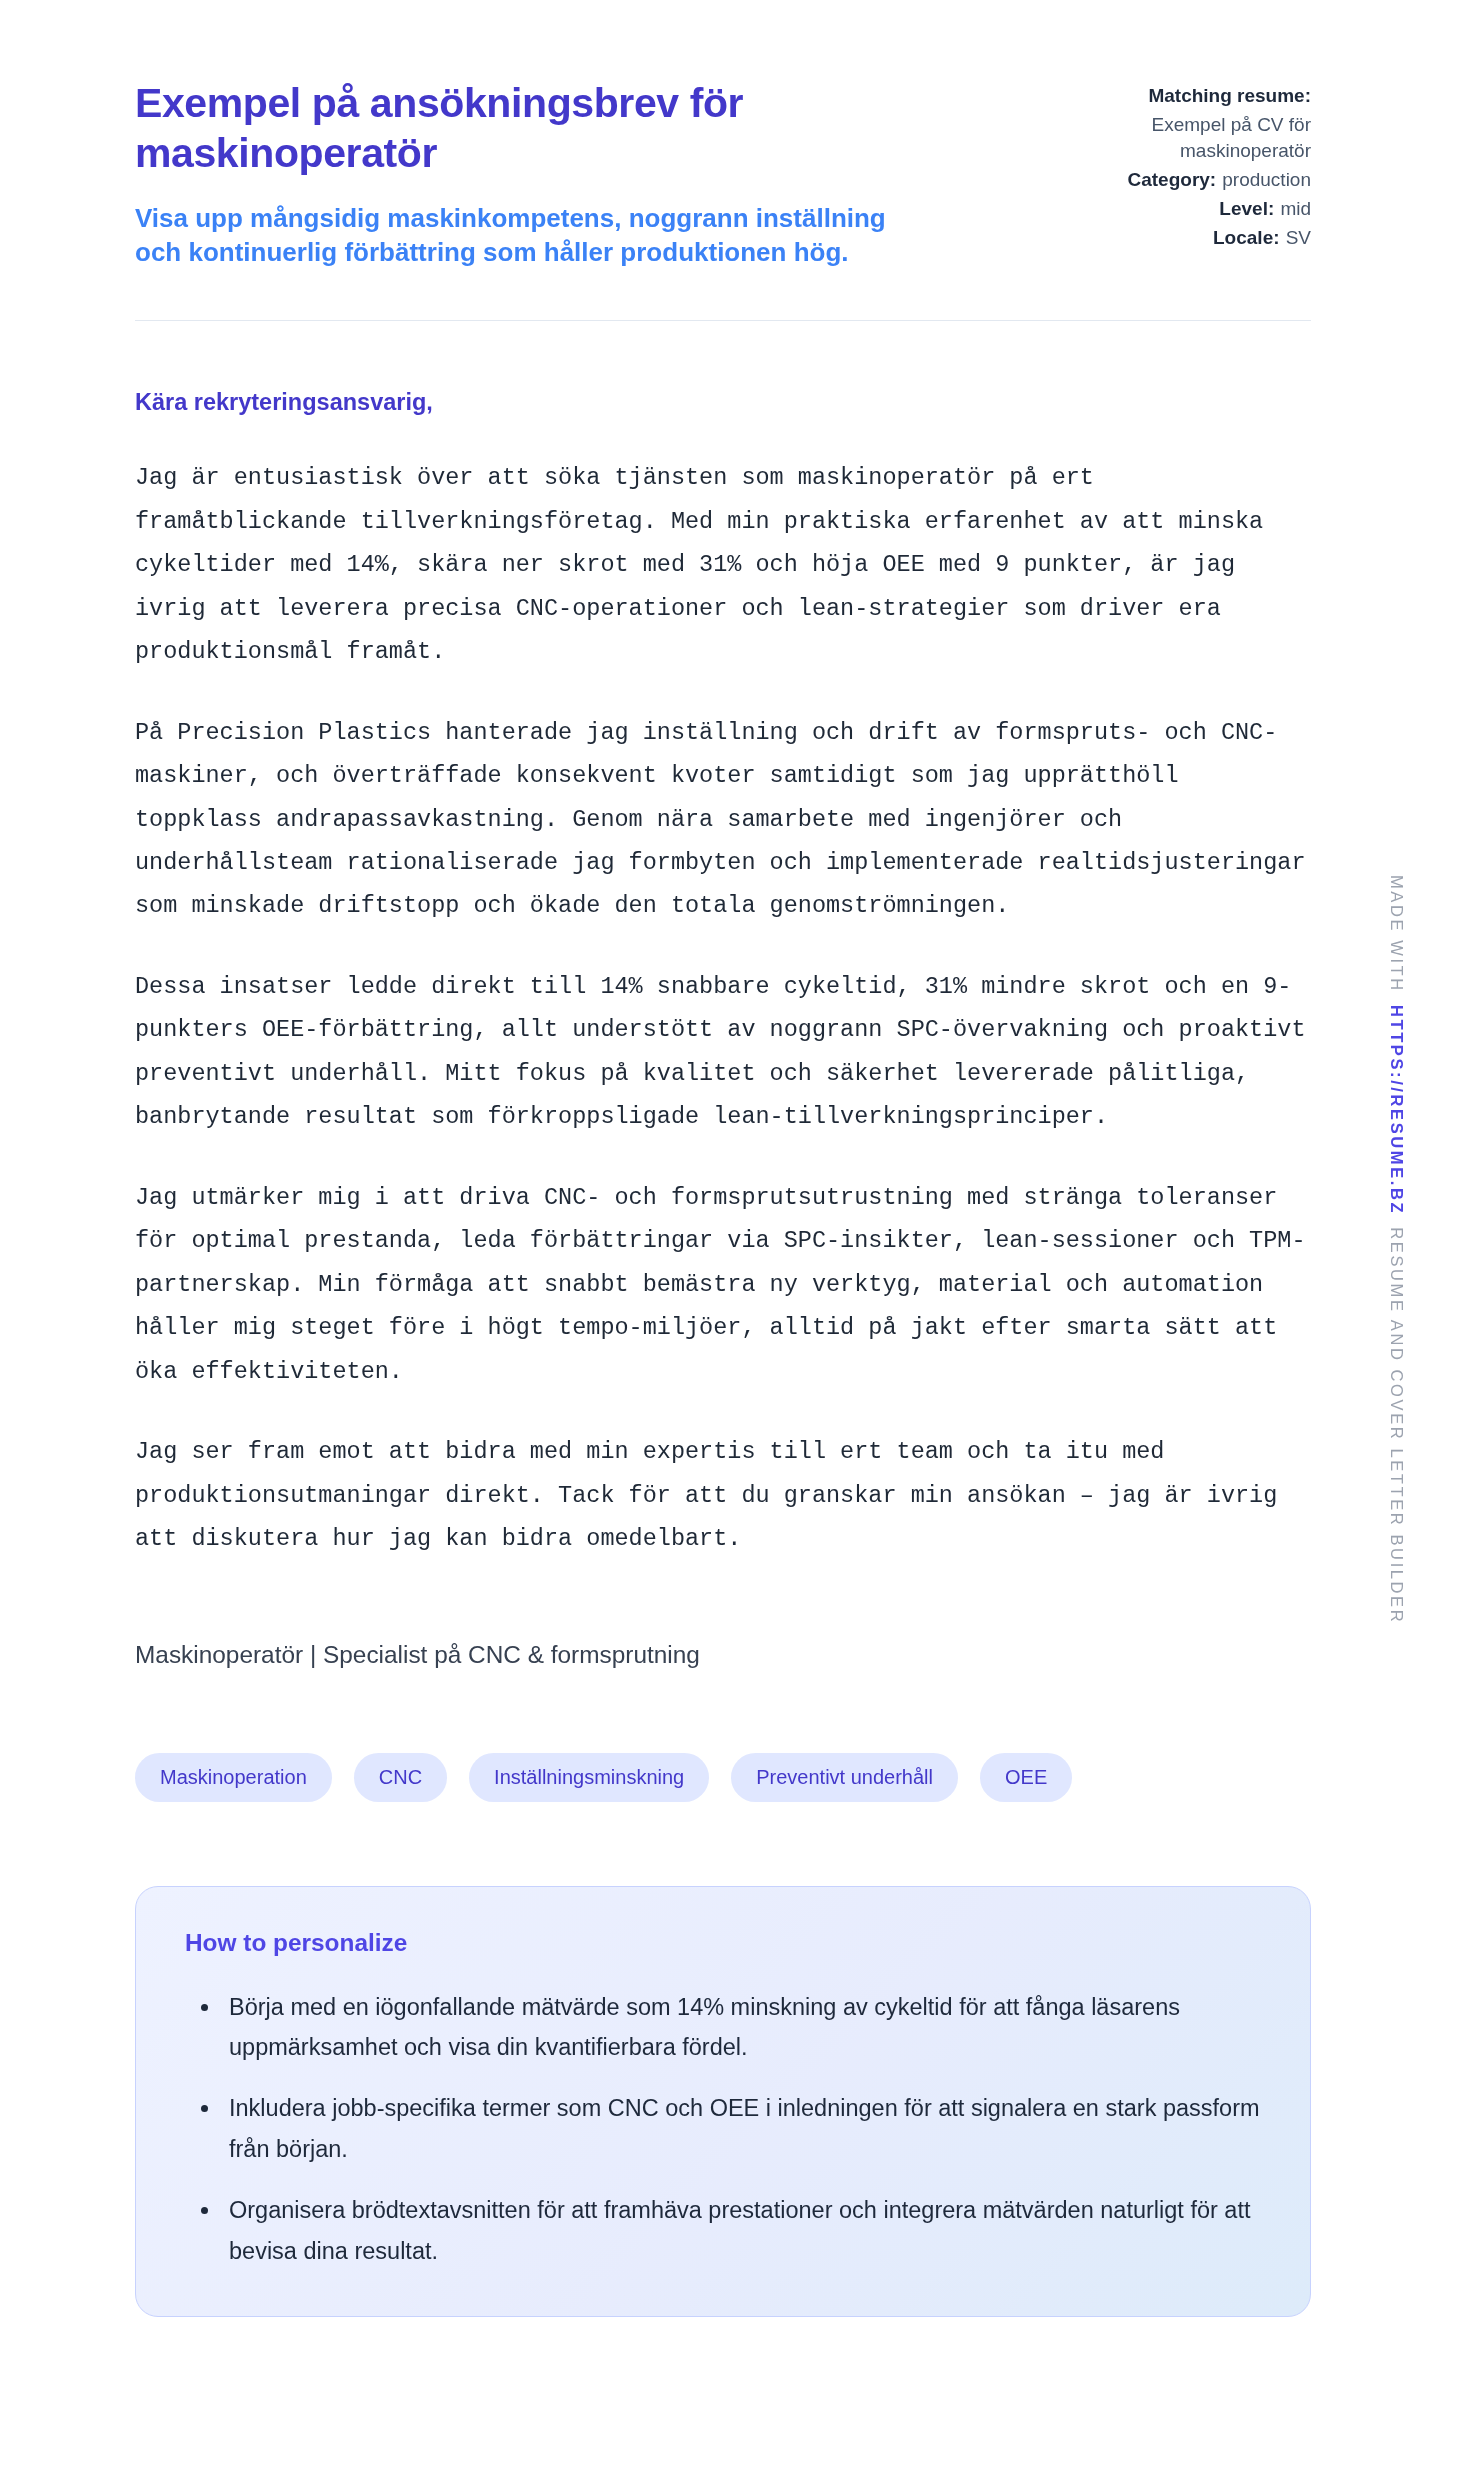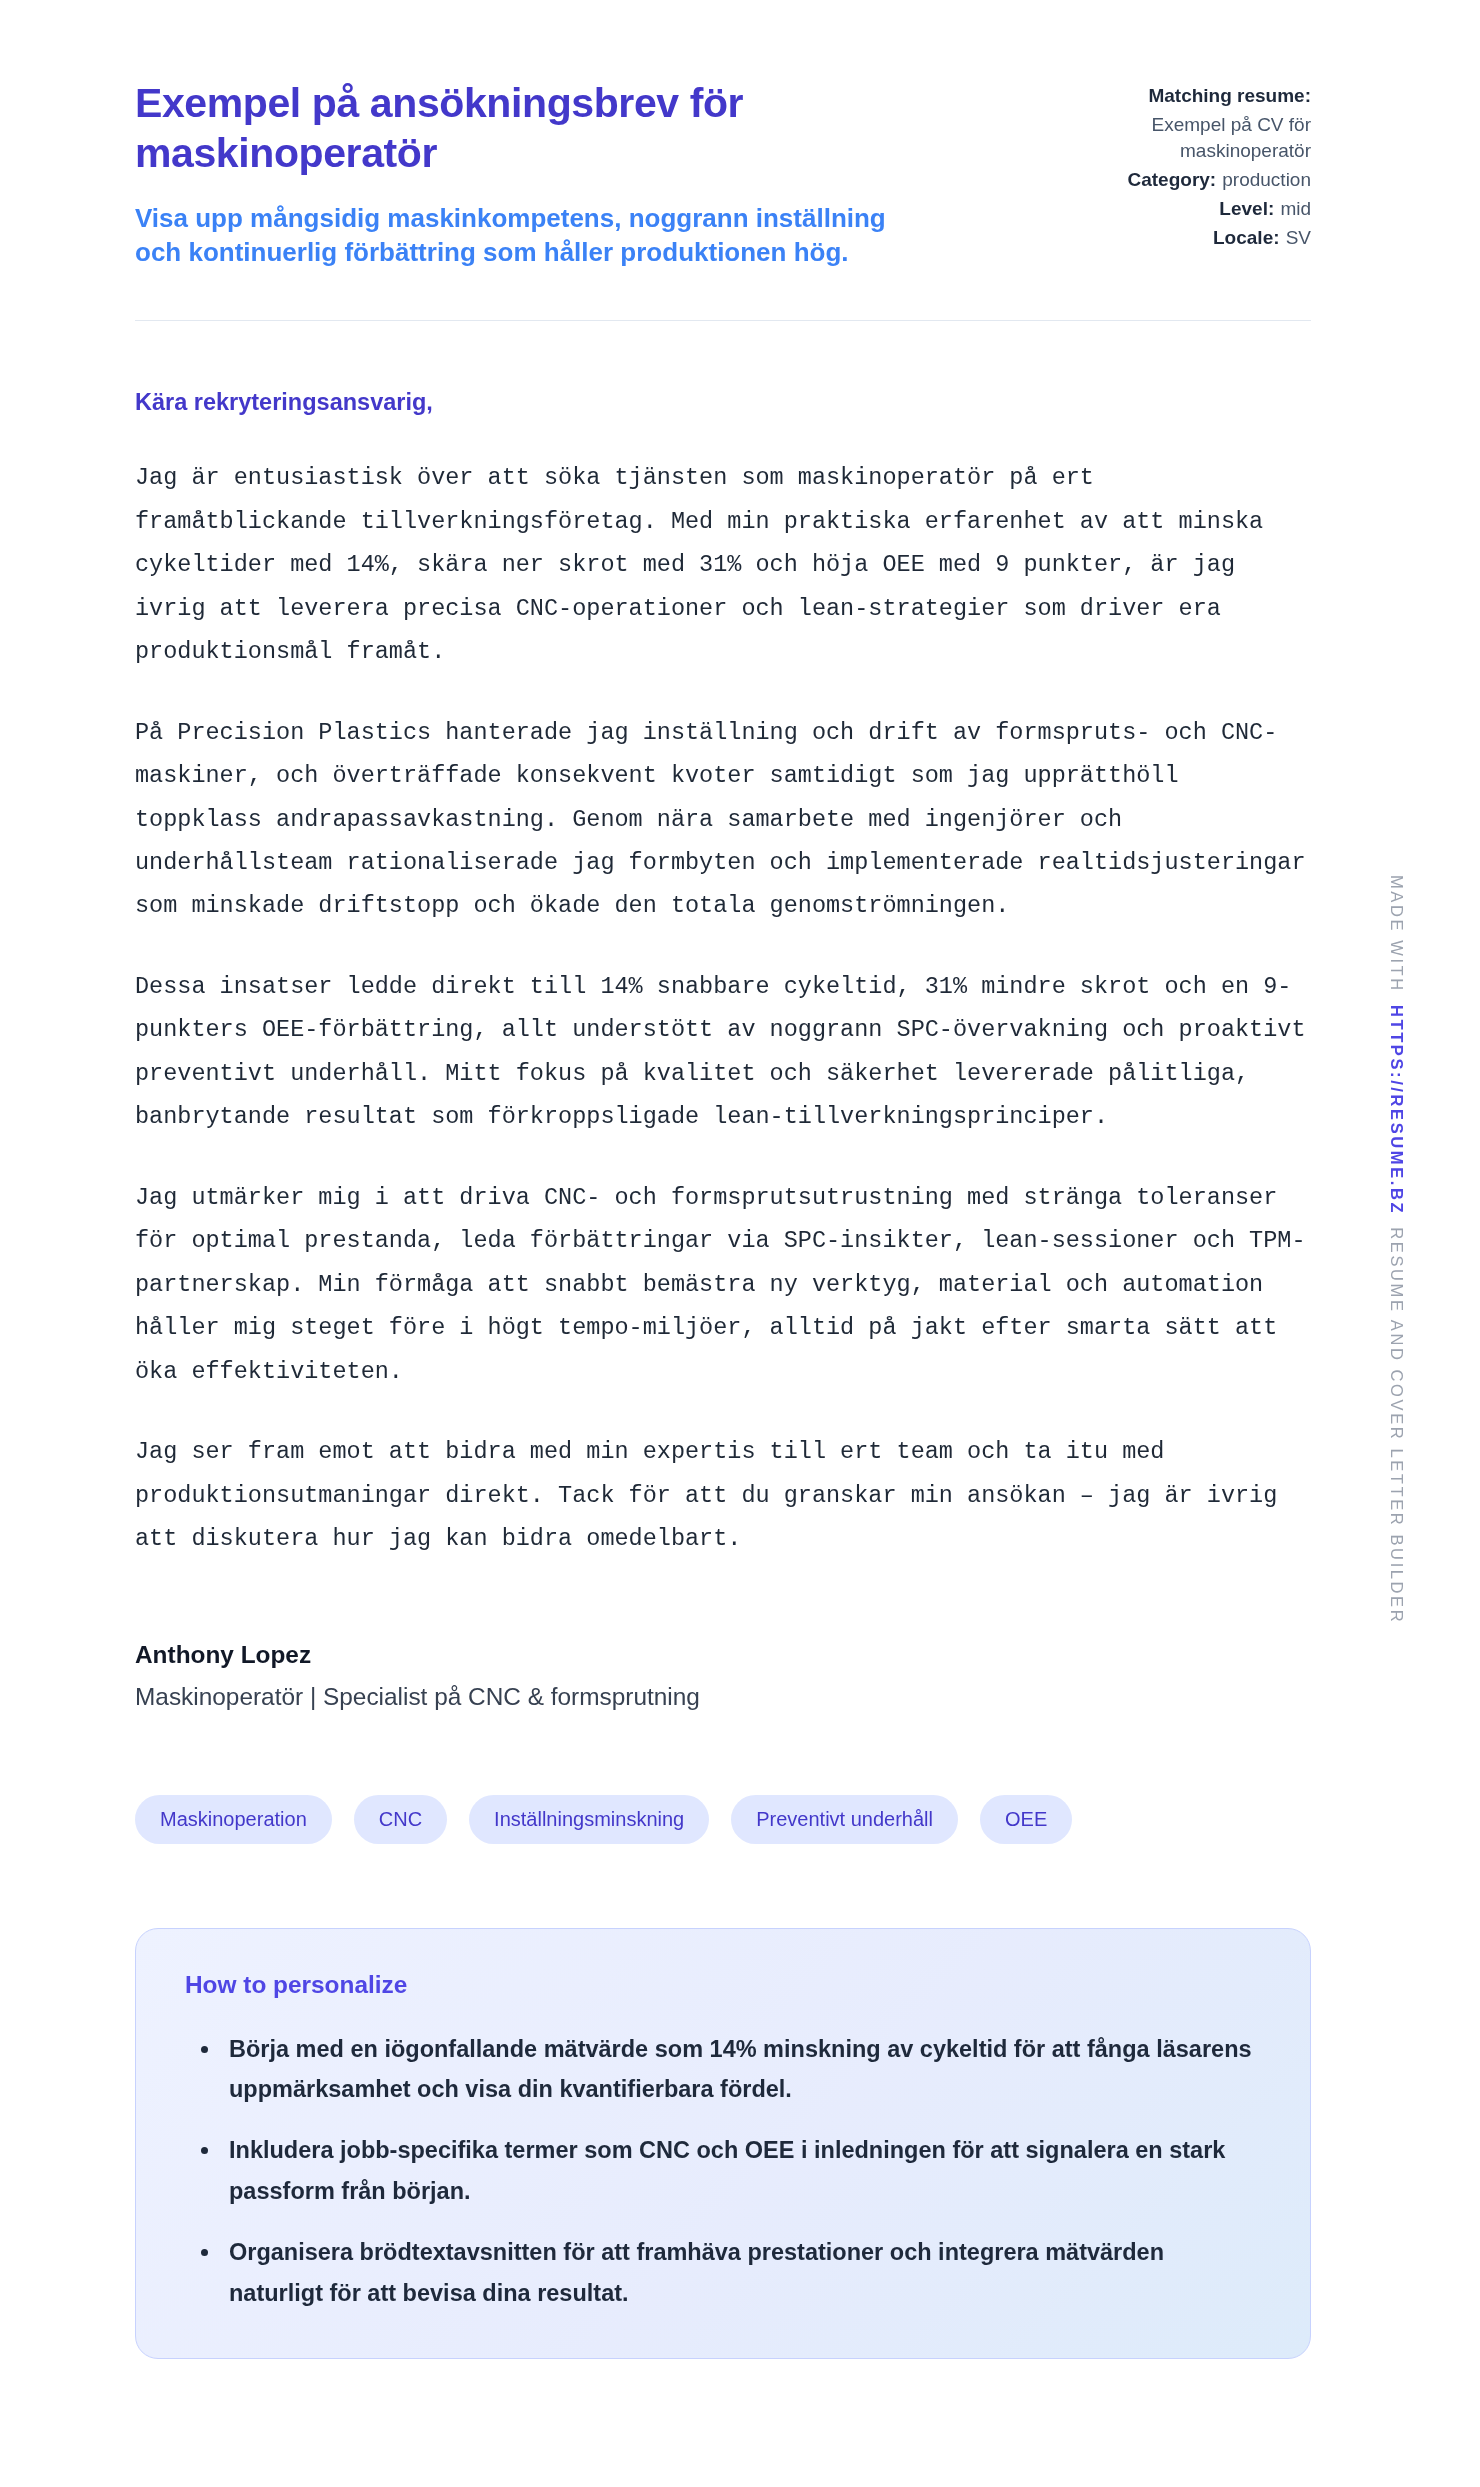--- a/index.html
+++ b/index.html
@@ -118,21 +118,20 @@
   }
   .card-title {
     color: #4f46e5;
     font-size: 24.4px;
     font-weight: 700;
     margin-bottom: 30px;
   }
   .card-list {
     list-style: disc;
     padding-left: 37px;
-    font-weight: bold;
   }
   .card-list li {
     font-size: 23.5px;
     line-height: 1.72;
     color: #1e293b;
     margin-bottom: 21px;
     padding-left: 7px;
   }
   .card-list li::marker { color: #1e293b; }
   .card-list li:last-child { margin-bottom: 0; }
@@ -189,21 +188,20 @@
 
     <div class="letter">
       <div class="salutation">Kära rekryteringsansvarig,</div>
       <p class="para">Jag är entusiastisk över att söka tjänsten som maskinoperatör på ert framåtblickande tillverkningsföretag. Med min praktiska erfarenhet av att minska cykeltider med 14%, skära ner skrot med 31% och höja OEE med 9 punkter, är jag ivrig att leverera precisa CNC-operationer och lean-strategier som driver era produktionsmål framåt.</p>
       <p class="para">På Precision Plastics hanterade jag inställning och drift av formspruts- och CNC-maskiner, och överträffade konsekvent kvoter samtidigt som jag upprätthöll toppklass andrapassavkastning. Genom nära samarbete med ingenjörer och underhållsteam rationaliserade jag formbyten och implementerade realtidsjusteringar som minskade driftstopp och ökade den totala genomströmningen.</p>
       <p class="para">Dessa insatser ledde direkt till 14% snabbare cykeltid, 31% mindre skrot och en 9-punkters OEE-förbättring, allt understött av noggrann SPC-övervakning och proaktivt preventivt underhåll. Mitt fokus på kvalitet och säkerhet levererade pålitliga, banbrytande resultat som förkroppsligade lean-tillverkningsprinciper.</p>
       <p class="para">Jag utmärker mig i att driva CNC- och formsprutsutrustning med stränga toleranser för optimal prestanda, leda förbättringar via SPC-insikter, lean-sessioner och TPM-partnerskap. Min förmåga att snabbt bemästra ny verktyg, material och automation håller mig steget före i högt tempo-miljöer, alltid på jakt efter smarta sätt att öka effektiviteten.</p>
       <p class="para">Jag ser fram emot att bidra med min expertis till ert team och ta itu med produktionsutmaningar direkt. Tack för att du granskar min ansökan – jag är ivrig att diskutera hur jag kan bidra omedelbart.</p>
 
       <div class="signature">
-        <div class="sig-name">Anthony Lopez</div>
         <div class="sig-role">Maskinoperatör | Specialist på CNC &amp; formsprutning</div>
       </div>
     </div>
 
     <div class="tags">
       <span class="tag">Maskinoperation</span>
       <span class="tag">CNC</span>
       <span class="tag">Inställningsminskning</span>
       <span class="tag">Preventivt underhåll</span>
       <span class="tag">OEE</span>

